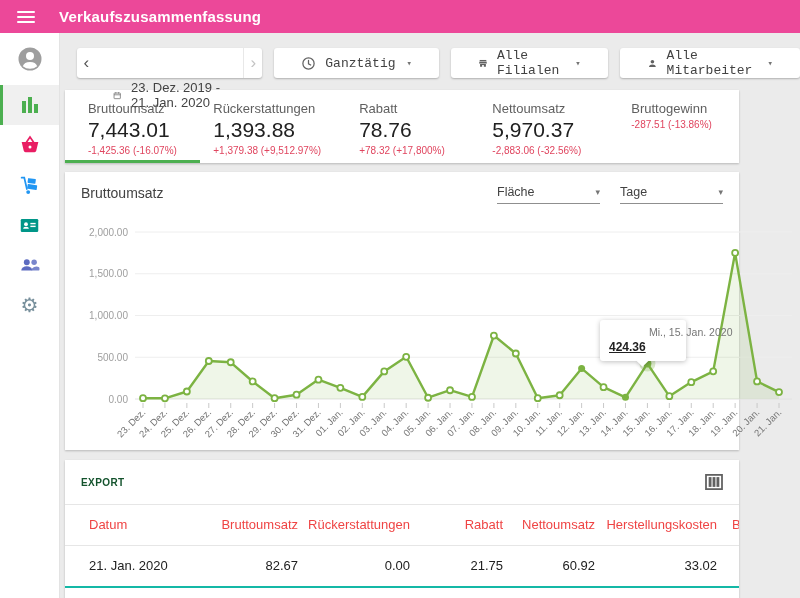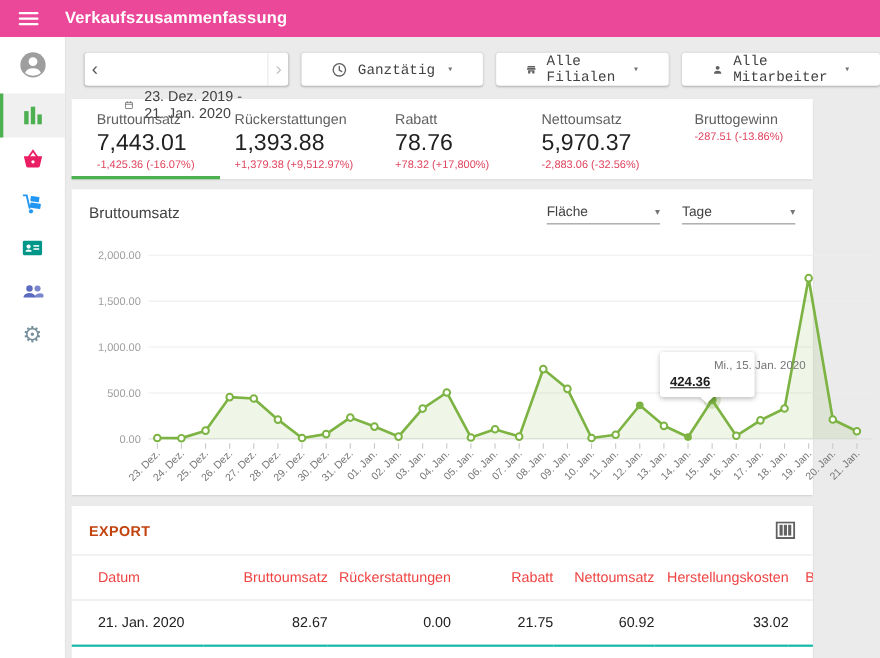--- a/index.html
+++ b/index.html
@@ -67,21 +67,21 @@
     border-radius:3px; box-shadow:0 1px 5px rgba(0,0,0,.25); padding:6px 9px 7px 9px; z-index:5; }
   .tooltip::after { content:""; position:absolute; bottom:-4px; left:38px; width:9px; height:9px;
     background:#fff; transform:rotate(45deg); box-shadow:2px 2px 3px rgba(0,0,0,.10); }
   .tt-date { font-size:10.5px; color:#757575; white-space:nowrap;padding-left:40px; }
   .tt-value { font-size:12px; color:#212121; font-weight:bold; margin-top:2px;text-decoration:underline; }
 
   
   .export-card { margin-top:10px; height:150px; overflow:hidden; }
   .export-header { display:flex; justify-content:space-between; align-items:center;
     padding:14px 16px; border-bottom:1px solid #e6e6e6; }
-  .export-title { font-size:13px; font-weight:bold; color:#c2410c; letter-spacing:.4px; }
+  .export-title { font-size:10px; font-weight:bold; color:#14532d; letter-spacing:.4px; }
   .cols-btn { cursor:pointer; display:flex; }
   table.export-table { border-collapse:collapse; table-layout:fixed; width:760px; font-size:13px; }
   .export-table th { font-weight:normal; color:#ef4444; height:40px; border-bottom:1px solid #e6e6e6; }
   .export-table td { color:#212121; height:42px; border-bottom:2px solid #14b8a6; }
   .export-table th, .export-table td { text-align:right; white-space:nowrap; padding:0; }
   .export-table th:first-child, .export-table td:first-child { text-align:left; padding-left:24px; }
   .export-table th:last-child, .export-table td:last-child { padding-right:17px; }
 
   svg.icon { display:block; }
 </style>

